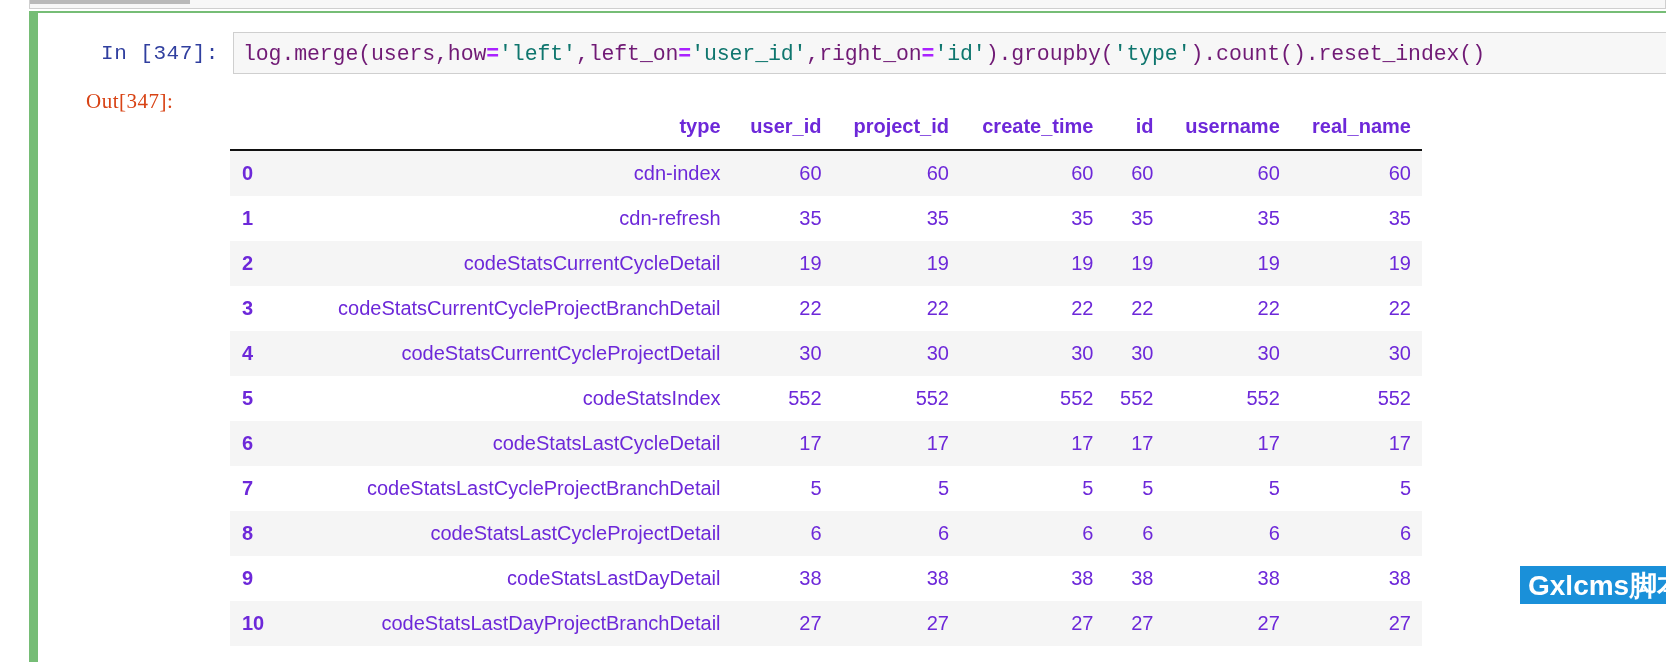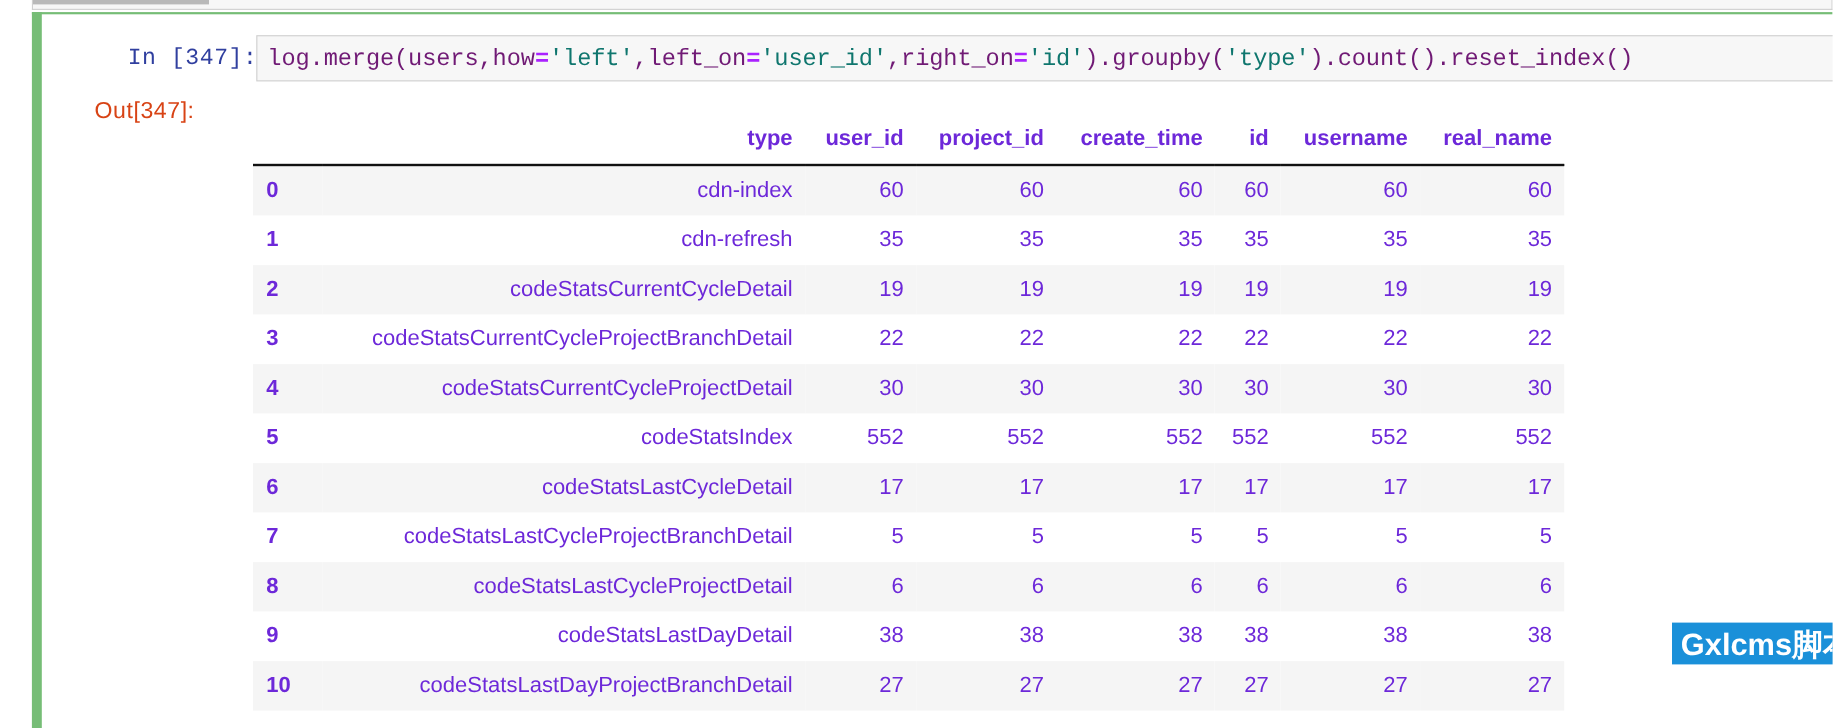--- a/index.html
+++ b/index.html
@@ -55,21 +55,21 @@
     left: 38px;
     top: 15px;
     width: 1628px;
     height: 50px;
   }
   #in-prompt {
     position: absolute;
     left: 10px;
     top: 14px;
     width: 148px;
-    text-align: right;
+    text-align: center;
     font-family: "Liberation Mono", monospace;
     font-size: 21px;
     color: #303F9F;
     white-space: pre;
     letter-spacing: 0.5px;
   }
   #code-input-box {
     position: absolute;
     left: 157px;
     top: 4px;
@@ -93,21 +93,21 @@
   }
   .tok-str { color: #0f766e; }
   .tok-op  { color: #AA22FF; font-weight: bold; }
   .tok-plain { color: #701a75; }
 
   
   #out-prompt {
     position: absolute;
     left: 48px;
     top: 76px;
-    font-family: Liberation Sans, sans-serif;
+    font-family: Liberation Serif, serif;
     font-size: 21px;
     color: #D84315;
     white-space: pre;
     letter-spacing: 0.5px;
   }
 
   
   #df-wrap {
     position: absolute;
     left: 192px;

